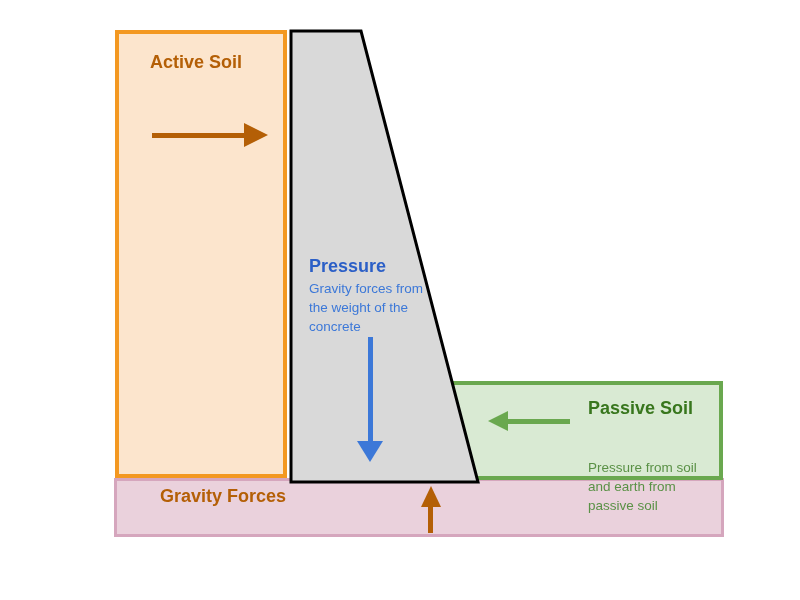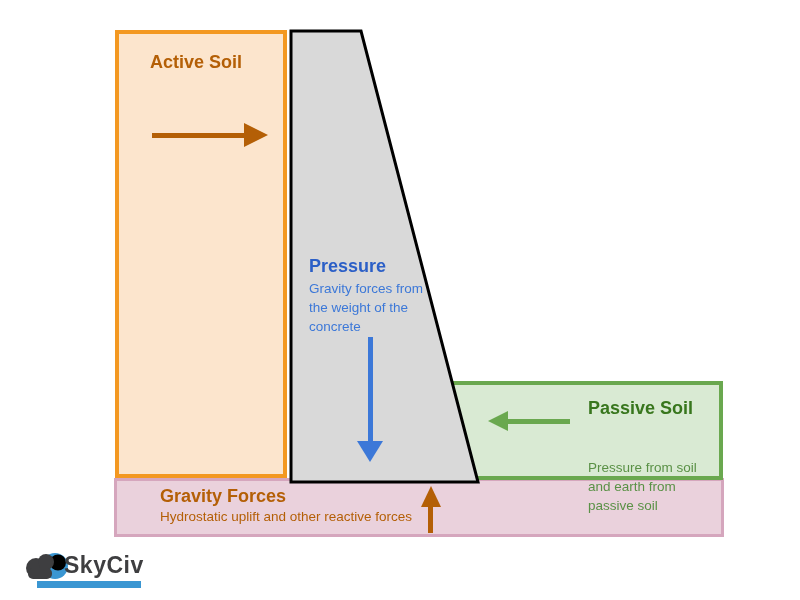--- a/index.html
+++ b/index.html
@@ -72,31 +72,19 @@
   <div class="title t-passive">Passive Soil</div>
   <div class="desc d-passive">Pressure from soil
 and earth from
 passive soil</div>
   <div>
     <div class="shaft sh-passive"></div>
     <div class="head hd-passive"></div>
   </div>
 
   <div class="title t-reactive">Gravity Forces</div>
-  <div class="desc d-reactive">Hydrostatic uplift and other reactive forces</div>
   <div>
     <div class="shaft sh-reactive"></div>
     <div class="head hd-reactive"></div>
   </div>
 
-  <div class="logo">
-    <svg class="logo-icon" width="44" height="28" viewBox="0 0 44 28">
-      <circle cx="31" cy="14" r="13" fill="#3A96D2"></circle>
-      <circle cx="34" cy="10.5" r="8" fill="#000000"></circle>
-      <circle cx="12" cy="16" r="10" fill="#3E3E40"></circle>
-      <circle cx="22" cy="10" r="8" fill="#3E3E40"></circle>
-      <rect x="4" y="16" width="24" height="11" rx="5" fill="#3E3E40"></rect>
-    </svg>
-    <span class="logo-text">SkyCiv</span>
-    <div class="logo-bar"></div>
-  </div>
 
 </div>
 
 </body></html>

